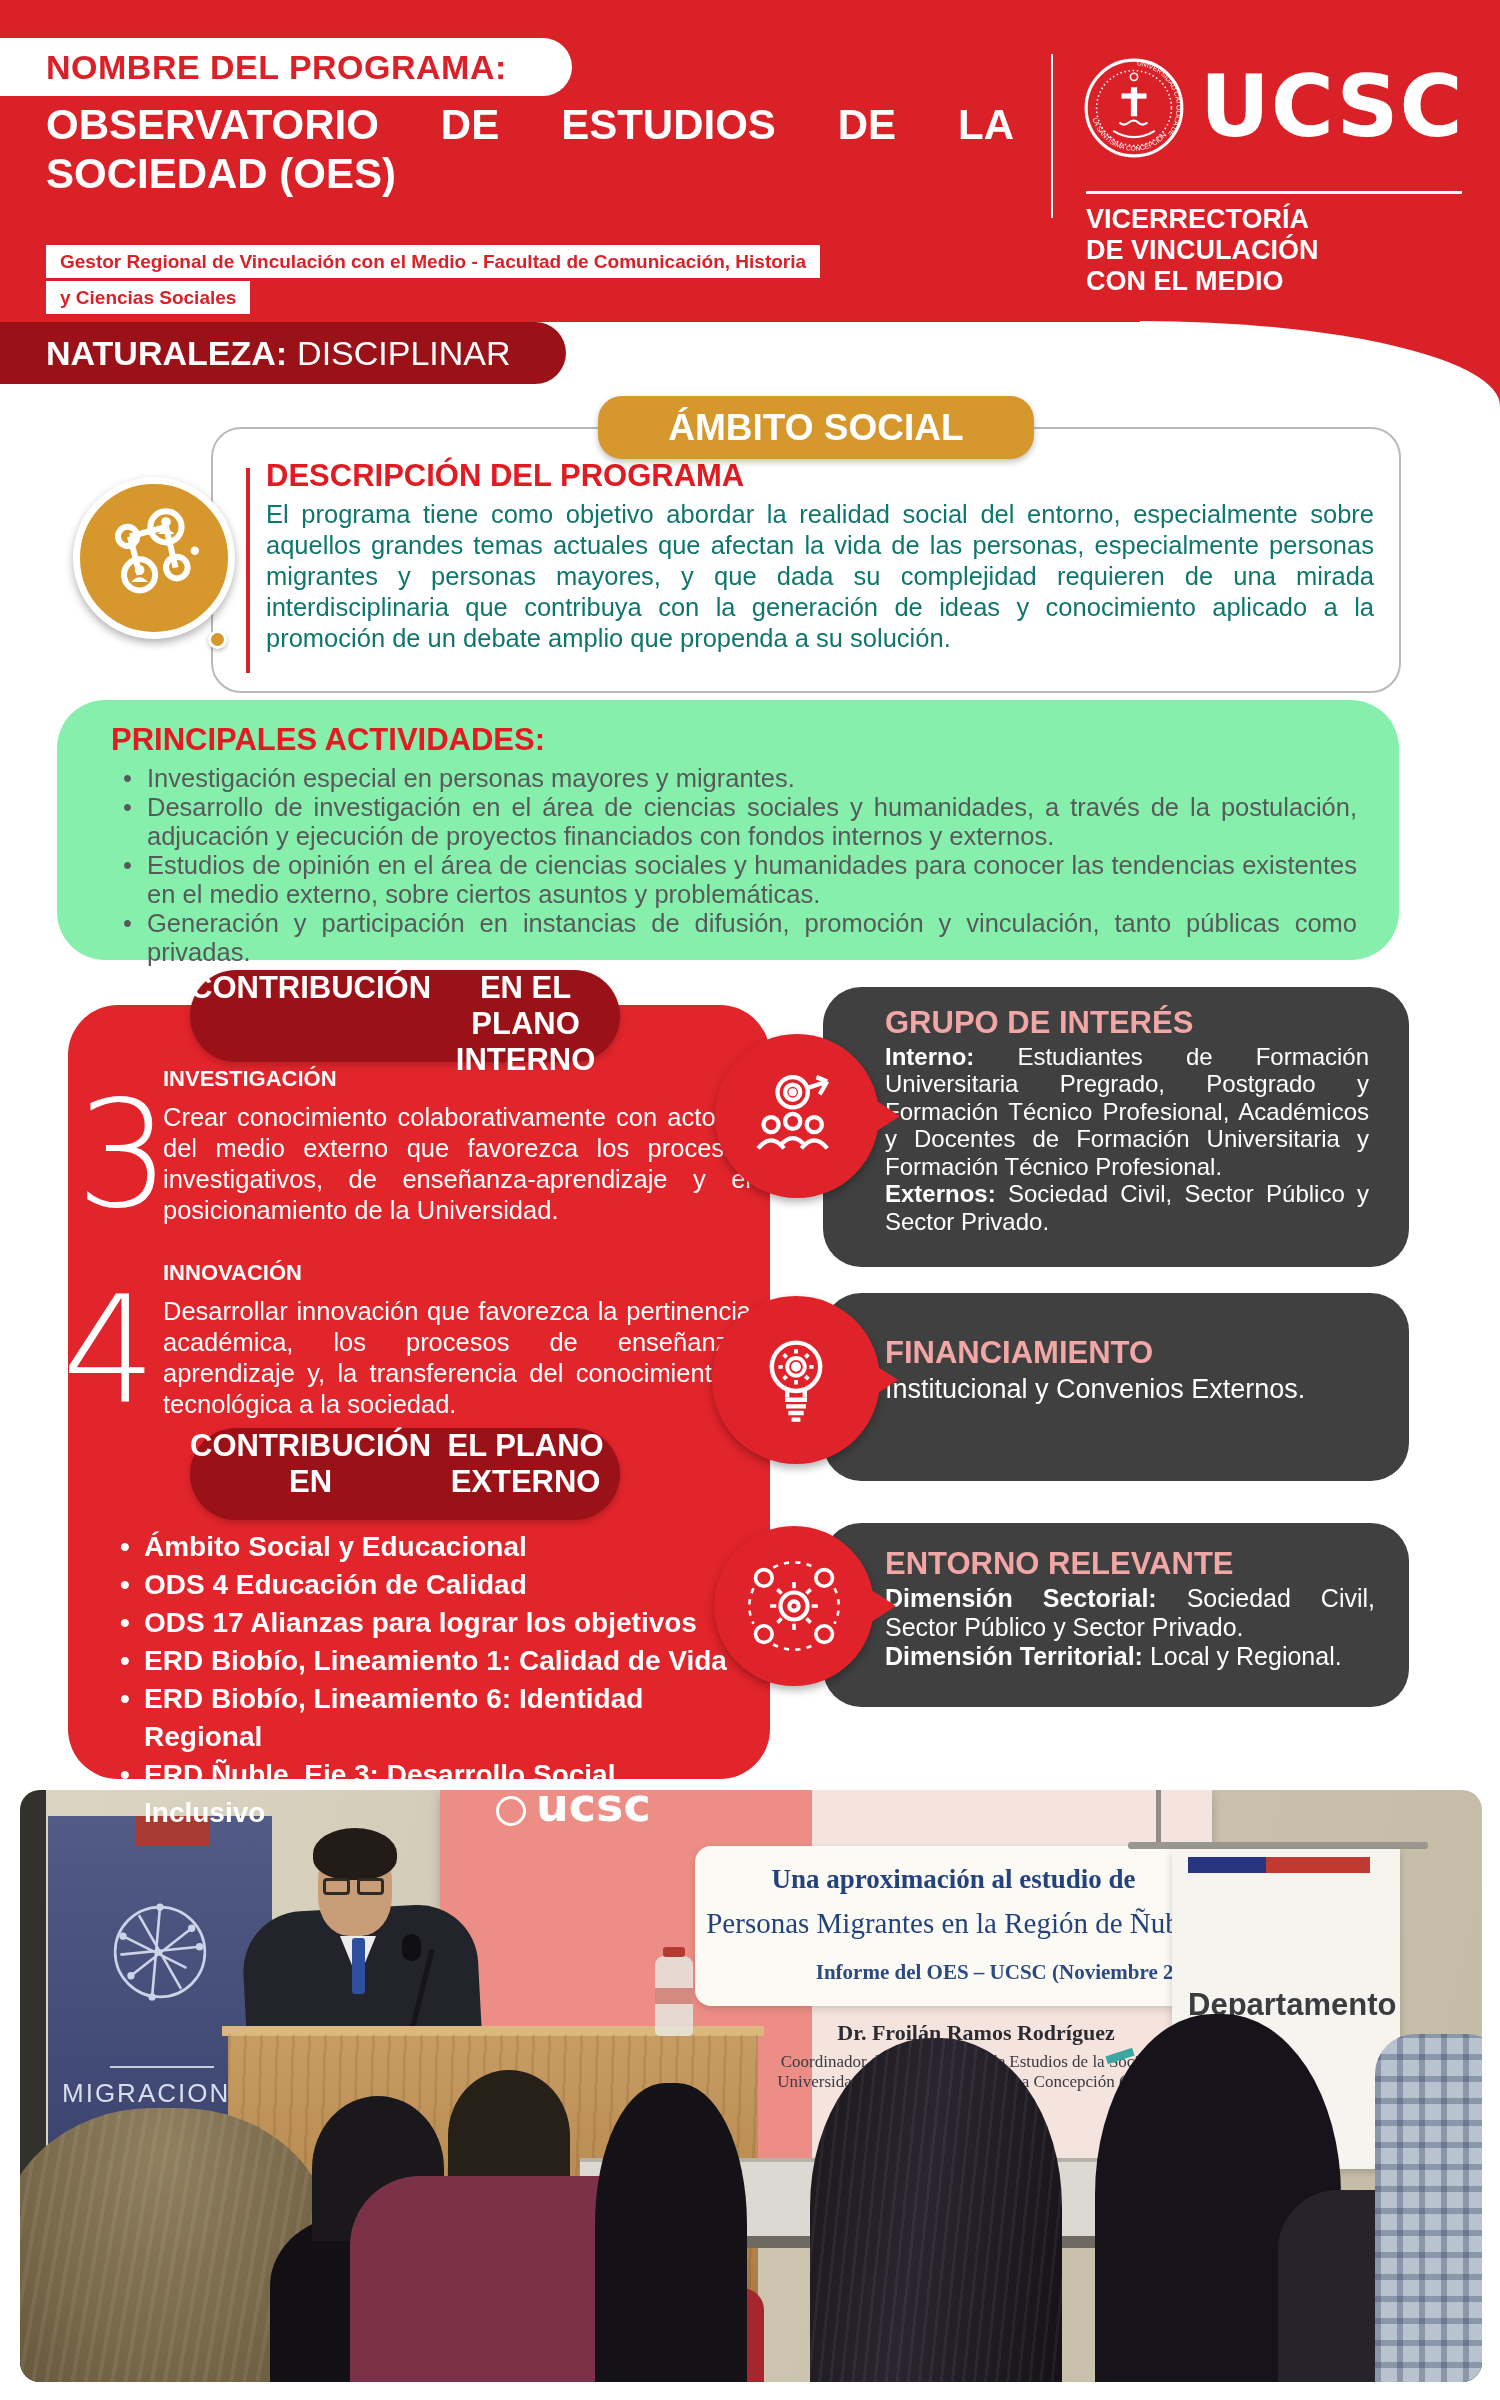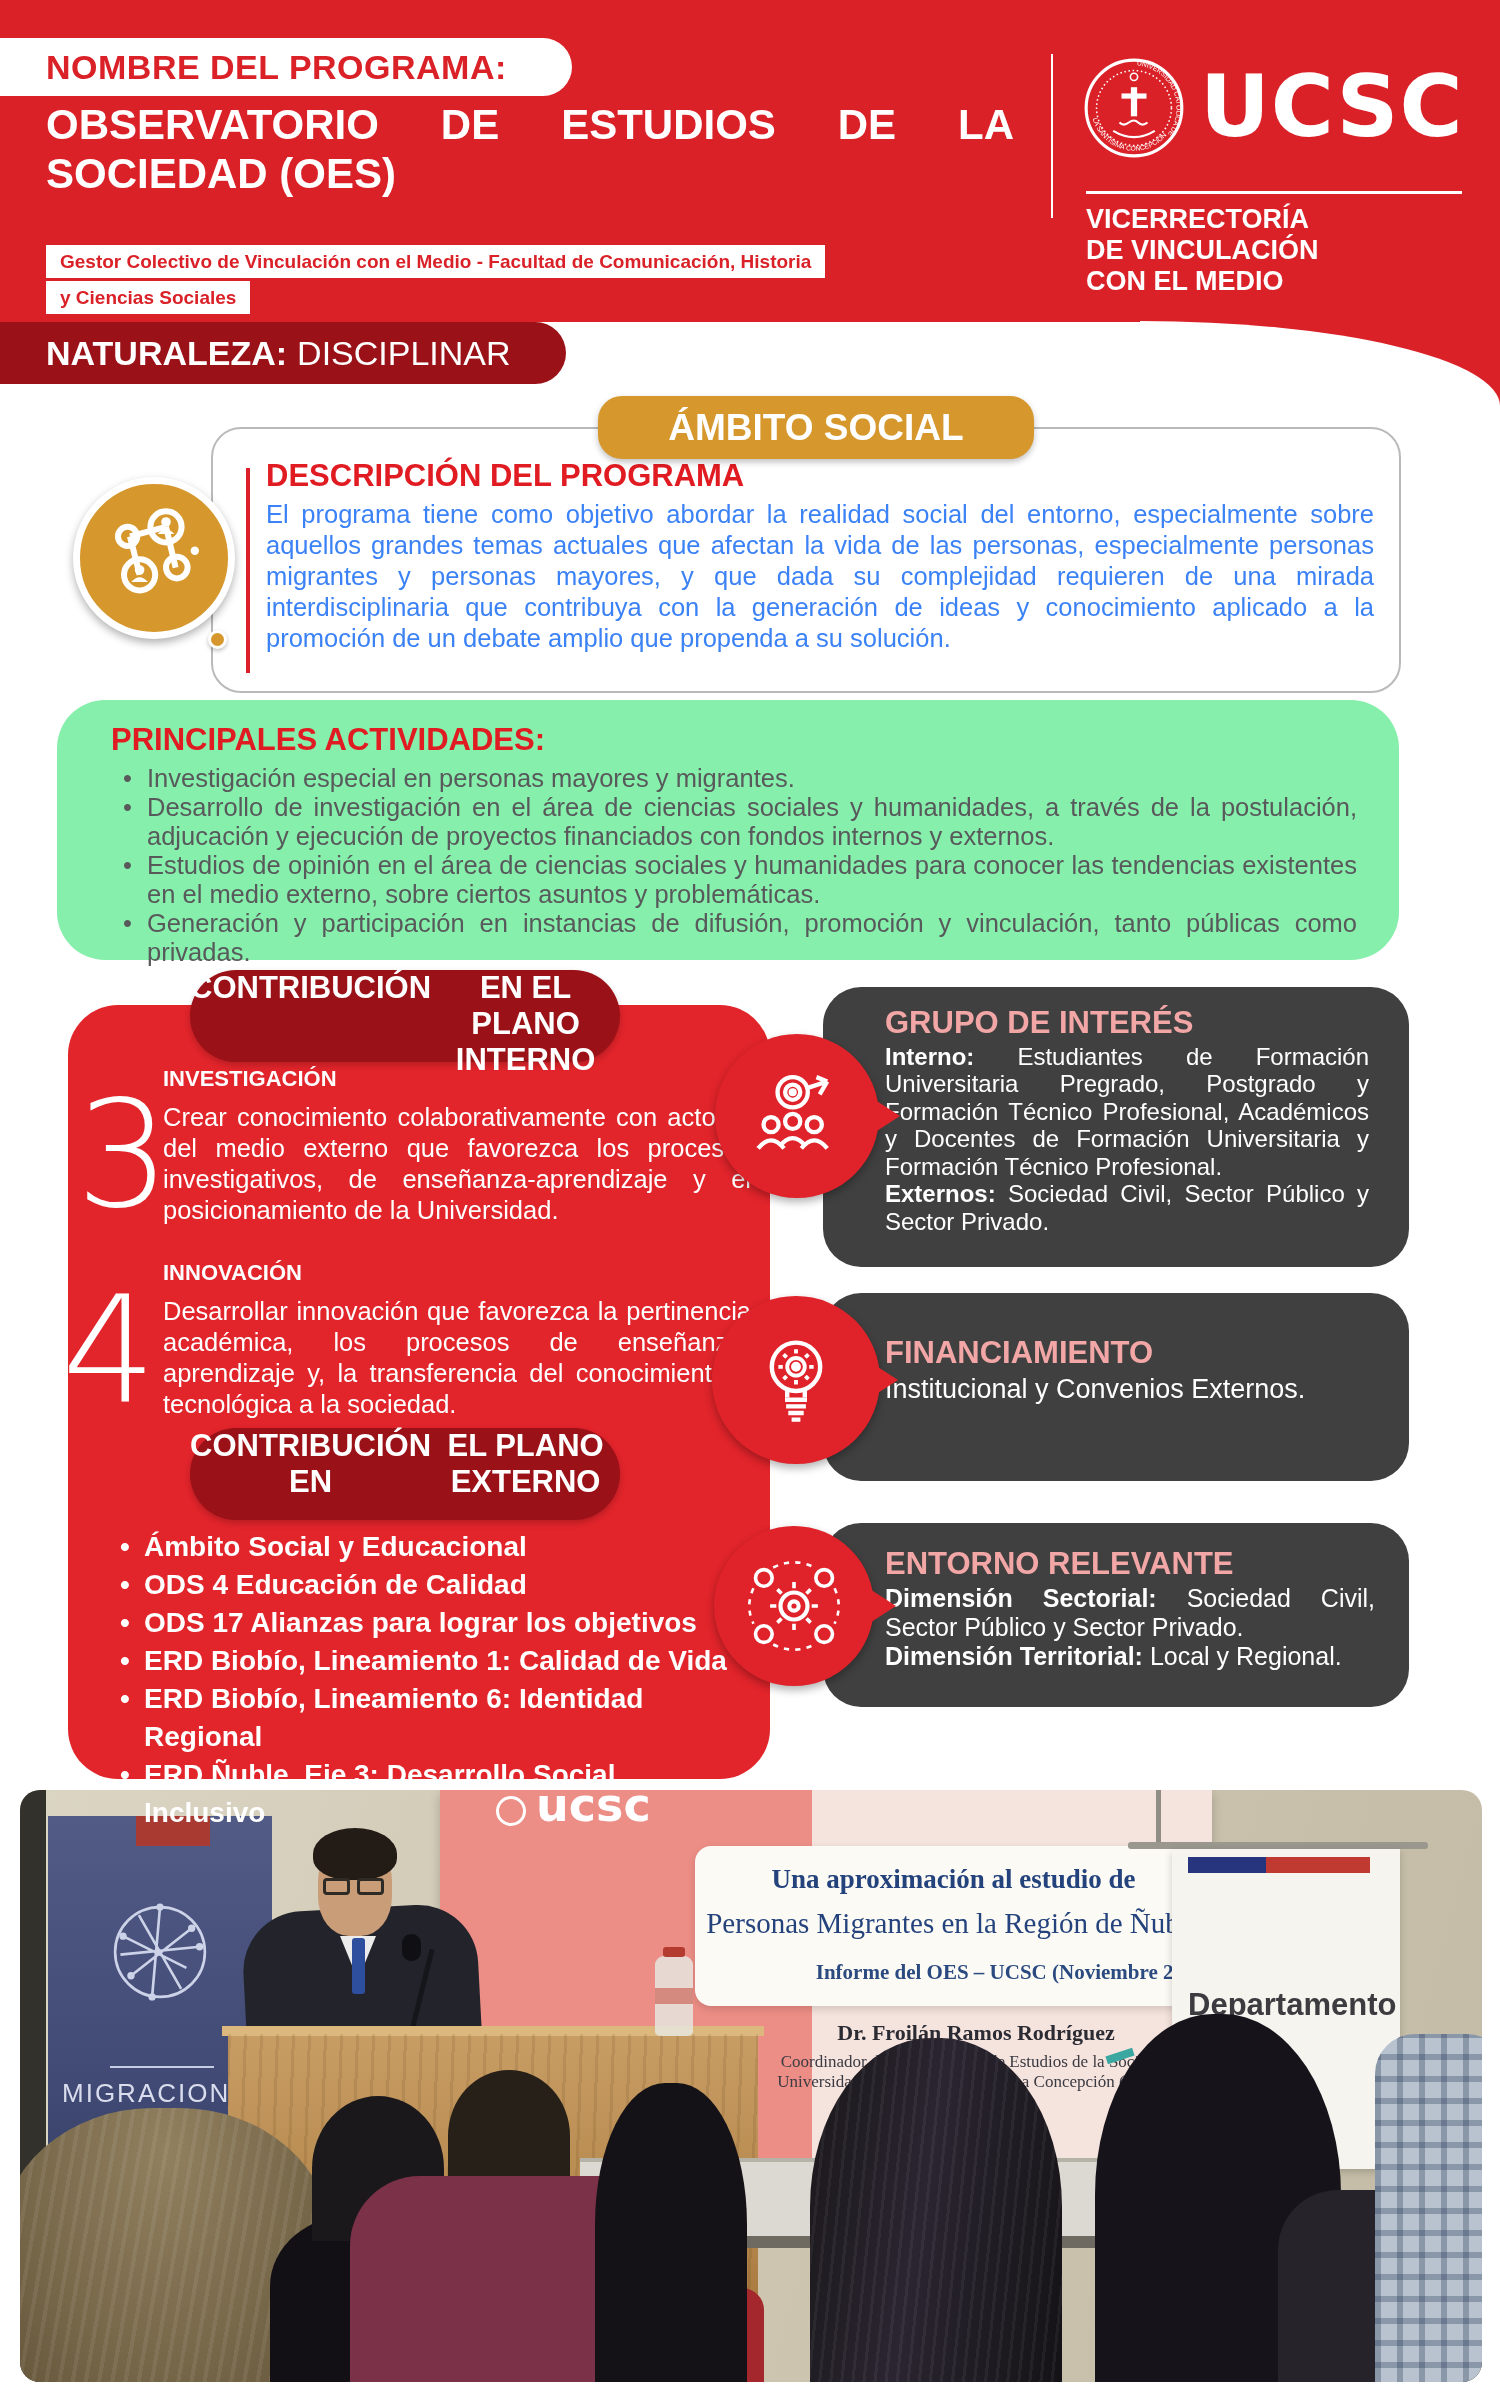--- a/index.html
+++ b/index.html
@@ -31,21 +31,21 @@
 
   
   .ambito{position:absolute;left:598px;top:396px;width:436px;height:63px;background:#d6982c;
     border-radius:24px;color:#fff;font-weight:bold;font-size:37px;text-align:center;line-height:63px;
     box-shadow:0 3px 6px rgba(0,0,0,.25);z-index:6;}
   .desc-box{position:absolute;left:211px;top:427px;width:1186px;height:262px;border:2px solid #b9babc;
     border-radius:30px;background:#fff;z-index:1;}
   .desc-rule{position:absolute;left:246px;top:468px;width:4px;height:205px;background:#da2128;z-index:2;}
   .desc-title{position:absolute;left:266px;top:458px;font-size:31px;font-weight:bold;color:#e01b22;z-index:2;}
   .desc-body{position:absolute;left:266px;top:499px;width:1108px;font-size:25.5px;line-height:31px;
-    color:#3b82f6;text-align:justify;z-index:2;}
+    color:#0f766e;text-align:justify;z-index:2;}
   .net-circle{position:absolute;left:73px;top:477px;width:148px;height:148px;border-radius:50%;
     background:#d6982c;border:7px solid #fff;box-shadow:0 4px 9px rgba(0,0,0,.3);z-index:5;}
   .net-circle svg{position:absolute;left:14px;top:14px;}
   .net-dot{position:absolute;left:208px;top:630px;width:13px;height:13px;border-radius:50%;
     background:#d6982c;border:3px solid #fff;box-shadow:0 2px 4px rgba(0,0,0,.25);z-index:6;}
 
   
   .activities{position:absolute;left:57px;top:700px;width:1342px;height:260px;background:#86efac;
     border-radius:48px;box-sizing:border-box;padding:22px 42px 0 54px;}
   .act-title{font-size:31px;font-weight:bold;color:#e01b22;}
@@ -189,21 +189,21 @@
 
 <div class="poster">
 
   <div class="header"></div>
   <div class="header-curve"></div>
 
   <div class="name-pill">
     <span>NOMBRE DEL PROGRAMA:</span>
   </div>
   <div class="prog-title">OBSERVATORIO DE ESTUDIOS DE LA SOCIEDAD (OES)</div>
-  <div class="sub-strip sub1">Gestor Colectivo de Vinculación con el Medio - Facultad de Comunicación, Historia</div>
+  <div class="sub-strip sub1">Gestor Regional de Vinculación con el Medio - Facultad de Comunicación, Historia</div>
   <div class="sub-strip sub2">y Ciencias Sociales</div>
 
   <div class="logo-divider"></div>
   <div class="seal">
     <svg width="104" height="104" viewBox="0 0 100 100">
       <circle cx="50" cy="50" r="46" fill="none" stroke="#fff" stroke-width="3"></circle>
       <circle cx="50" cy="50" r="36" fill="none" stroke="#fff" stroke-width="1.5" stroke-dasharray="1.5,2.5"></circle>
       <defs>
           <path id="arcT" d="M50,9 a41,41 0 0 1 0,82"></path>
           <path id="arcB" d="M9,50 a41,41 0 0 0 82,0"></path>

